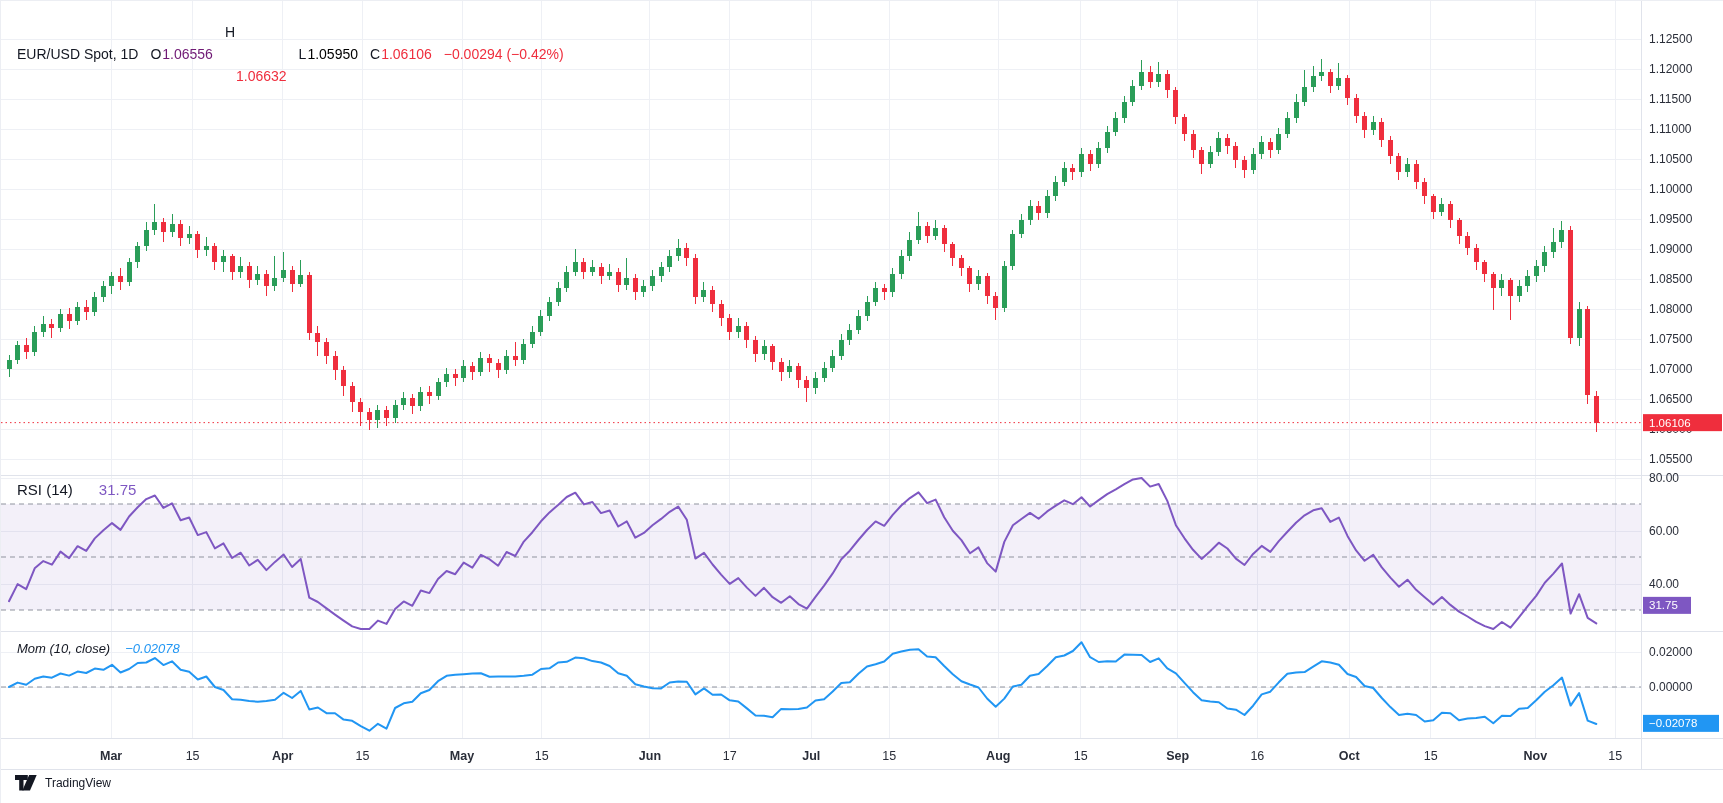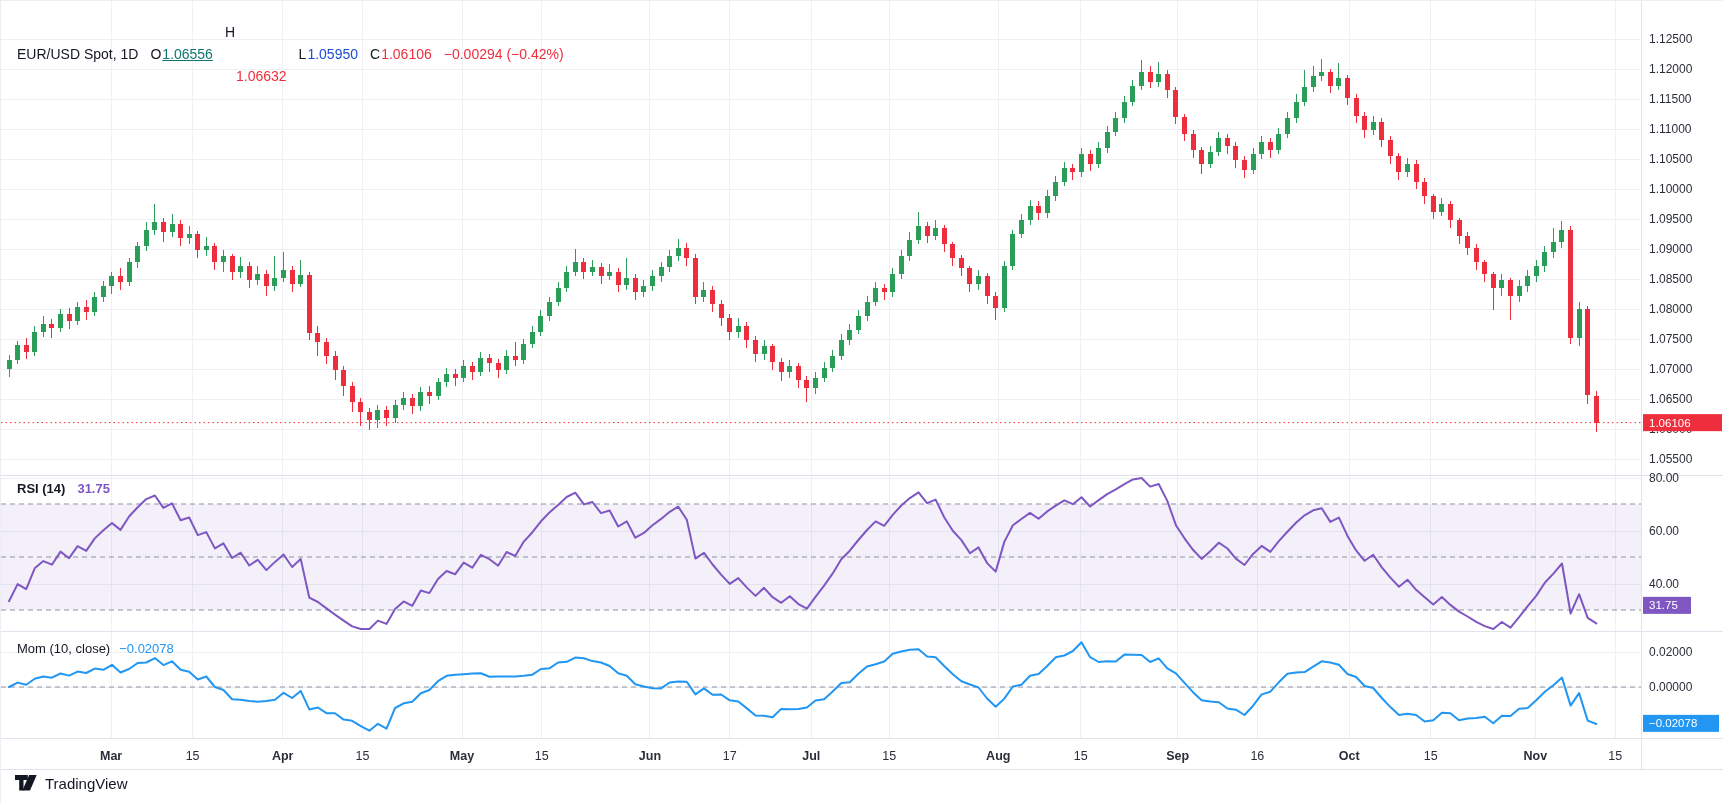--- a/index.html
+++ b/index.html
@@ -2,24 +2,24 @@
 <html><head>
 <meta charset="utf-8">
 <style>
   html,body{margin:0;padding:0;background:#fff;}
   .root{position:relative;width:1723px;height:803px;background:#fff;overflow:hidden;
         font-family:"Liberation Sans",sans-serif;border-top:1px solid #eceef3;border-left:1px solid #eceef3;box-sizing:border-box;}
   svg text{font-family:"Liberation Sans",sans-serif;}
   .legend{position:absolute;display:flex;align-items:center;white-space:nowrap;z-index:5;color:#131722;}
   #legend-main{left:16px;top:23px;font-size:14px;font-weight:500;gap:12px;}
   #legend-main .grp{display:flex;gap:1px;}
-  #legend-rsi{left:16px;top:480px;font-size:13px;gap:12px;font-weight:bold;}
-  #legend-mom{left:16px;top:640px;font-size:13px;gap:9px;}
-  .footer-brand{position:absolute;left:14px;top:774px;display:flex;align-items:flex-start;gap:7px;
-                color:#131722;font-size:15px;font-weight:500;z-index:5;}
+  #legend-rsi{left:16px;top:480px;font-size:15px;gap:26px;}
+  #legend-mom{left:16px;top:640px;font-size:13px;gap:15px;font-style:italic;}
+  .footer-brand{position:absolute;left:14px;top:774px;display:flex;align-items:center;gap:7px;
+                color:#131722;font-size:12px;font-weight:500;z-index:5;}
   .footer-brand svg{display:block;}
 </style>
 </head>
 <body>
 
 <div class="root">
 
   <svg id="chart" width="1723" height="803" viewBox="0 0 1723 803">
       <g shape-rendering="crispEdges">
         <line x1="110.102" y1="0" x2="110.102" y2="737" stroke="#eef0f5" stroke-width="1"></line>
@@ -517,29 +517,29 @@
       <g>
         <rect x="1642" y="713.865" width="76" height="17" fill="#2196f3"></rect>
         <text x="1648" y="726.365" font-size="11.5" fill="#ffffff">−0.02078</text>
       </g>
     </svg>
 
   <div class="legend" id="legend-main">
     <span>EUR/USD Spot, 1D</span>
     <span class="grp">
         <span class="k">O</span>
-        <span class="v-red" style="color: #0f766e; text-decoration: underline;">1.06556</span>
+        <span class="v-red" style="color: #701a75;">1.06556</span>
       </span>
     <span class="grp">
         <span class="k">H</span>
         <span class="v-red" style="color: rgb(239, 46, 61); margin-top: 44px;">1.06632</span>
       </span>
     <span class="grp">
         <span class="k">L</span>
-        <span class="v-red" style="color: #1d4ed8;">1.05950</span>
+        <span class="v-red" style="color: #000000;">1.05950</span>
       </span>
     <span class="grp">
         <span class="k">C</span>
         <span class="v-red" style="color: rgb(239, 46, 61);">1.06106</span>
       </span>
     <span class="v-red" style="color: rgb(239, 46, 61);">−0.00294 (−0.42%)</span>
   </div>
 
   <div class="legend" id="legend-rsi">
     <span>RSI (14)</span>

